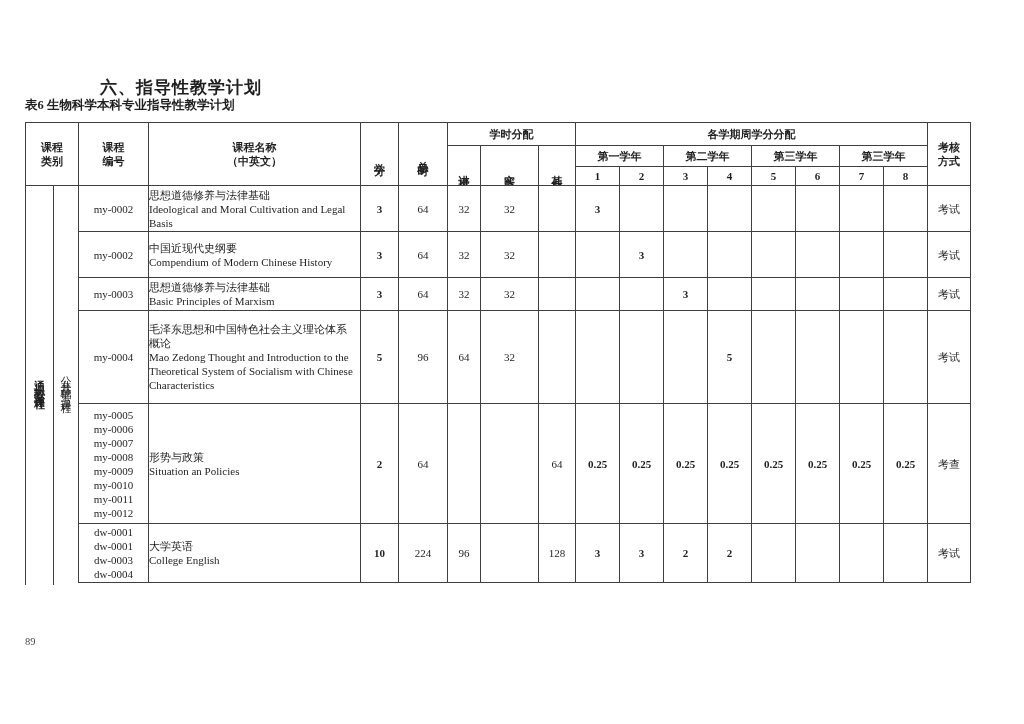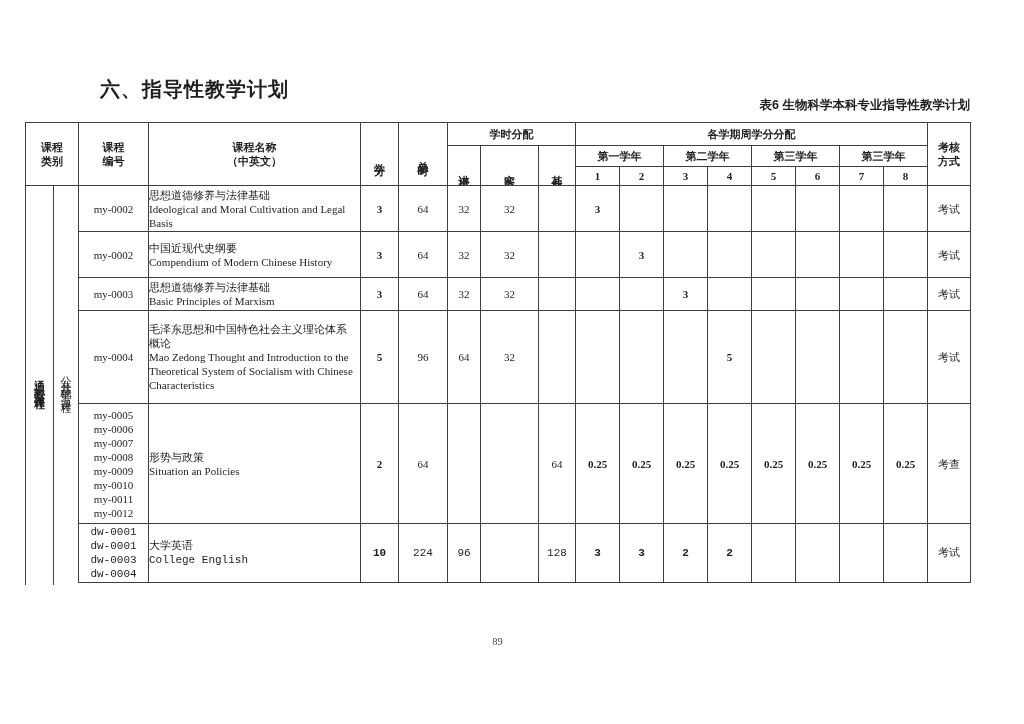--- a/index.html
+++ b/index.html
@@ -10,34 +10,34 @@
     height: 724px;
     background: #ffffff;
     font-family: "Liberation Serif", "DejaVu Serif", serif;
     color: #1f1f1f;
     overflow: hidden;
   }
   .section-title {
     position: absolute;
     left: 100px;
     top: 76px;
-    font-size: 20px;
+    font-size: 17px;
     font-weight: bold;
     letter-spacing: 1px;
     font-family: "Liberation Sans", sans-serif;
   }
   .table-caption {
     position: absolute;
     left: 25px;
     top: 97px;
     width: 945px;
-    text-align: right;
+    text-align: left;
     font-size: 12.5px;
     font-weight: bold;
-    font-family: Liberation Sans, sans-serif;
+    font-family: Liberation Serif, serif;
   }
   table.plan-table {
     position: absolute;
     left: 25px;
     top: 122px;
     width: 945px;
     border-collapse: collapse;
     table-layout: fixed;
     font-size: 11px;
     line-height: 14px;
@@ -52,21 +52,21 @@
   .plan-table th { font-weight: bold; }
   .pre { white-space: pre-line; }
   tr.h-r1 { height: 23px; }
   tr.h-r2 { height: 21px; }
   tr.h-r3 { height: 19px; }
   tr.b-r1 { height: 46px; }
   tr.b-r2 { height: 46px; }
   tr.b-r3 { height: 33px; }
   tr.b-r4 { height: 93px; }
   tr.b-r5 { height: 120px; }
-  tr.b-r6 { height: 55px; font-family: Liberation Mono, monospace; }
+  tr.b-r6 { height: 55px; }
   .vtext {
     display: inline-block;
     writing-mode: vertical-lr;
     text-orientation: upright;
     letter-spacing: 2px;
     line-height: 1.1;
   }
   td.cat { border-bottom: none; }
   td.cat .vtext { letter-spacing: 4px; }
   td.cat1 .vtext { font-weight: bold; }
@@ -75,21 +75,21 @@
     padding-left: 0;
     padding-right: 4px;
   }
   td.code-cell { line-height: 14px; }
   .bold { font-weight: bold; }
   .page-number {
     position: absolute;
     left: 25px;
     top: 636px;
     width: 945px;
-    text-align: center;
+    text-align: left;
     font-size: 10.5px;
     color: #4a4a4a;
   }
   .line-extend {
     position: absolute;
     width: 1px;
     height: 7px;
     top: 578px;
     background: #3f3f3f;
   }

